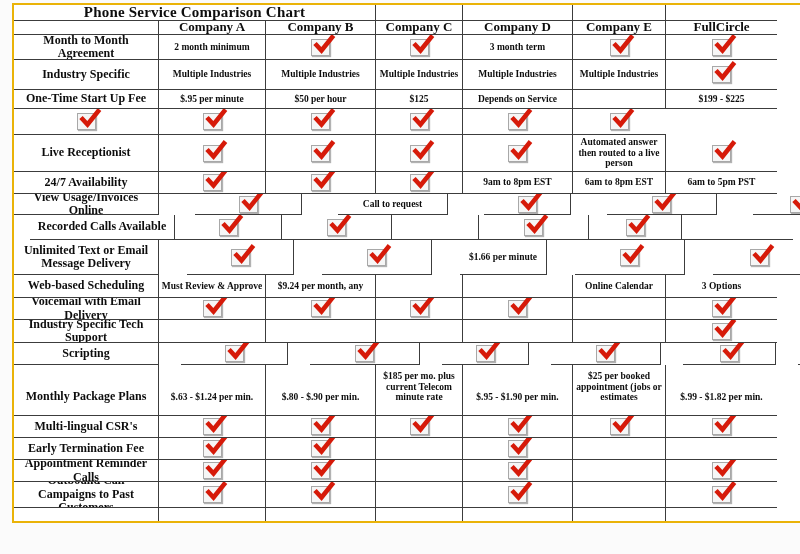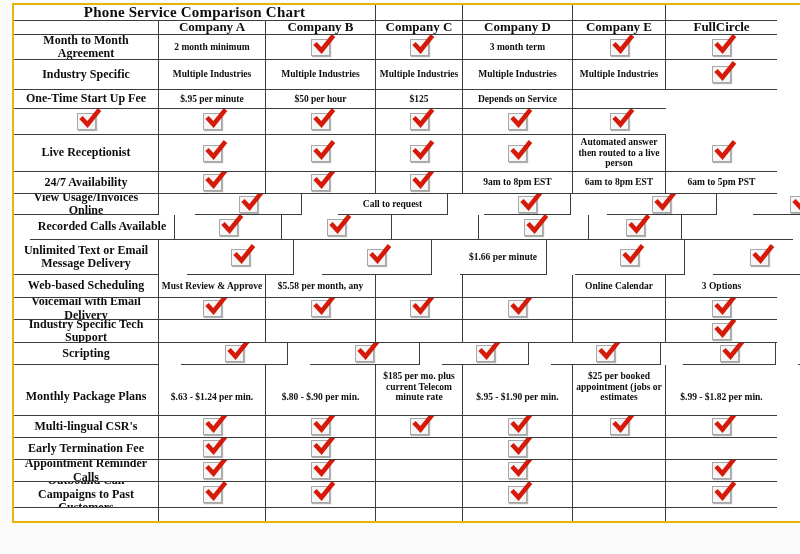--- a/index.html
+++ b/index.html
@@ -110,20 +110,21 @@
           </span>
         </div>
       </div>
       <div class="row body-row" style="height: 19px;">
         <div class="cell label-cell">One-Time Start Up Fee</div>
         <div class="cell value-cell">$.95 per minute</div>
         <div class="cell value-cell">$50 per hour</div>
         <div class="cell value-cell">$125</div>
         <div class="cell value-cell">Depends on Service</div>
         <div class="cell value-cell"></div>
+        <div class="cell value-cell">$199 - $225</div>
       </div>
       <div class="row body-row" style="height: 26px;">
         <div class="cell value-cell">
           <span class="checkbox">
             <svg width="22" height="20" viewBox="0 0 22 20">
               <path d="M2 9.5 L8.5 16.5 L20.5 1.5" fill="none" stroke="#d61a09" stroke-width="4.6" stroke-linecap="butt" stroke-linejoin="miter"></path>
             </svg>
           </span>
         </div>
         <div class="cell value-cell">
@@ -329,21 +330,21 @@
           <span class="checkbox">
             <svg width="22" height="20" viewBox="0 0 22 20">
               <path d="M2 9.5 L8.5 16.5 L20.5 1.5" fill="none" stroke="#d61a09" stroke-width="4.6" stroke-linecap="butt" stroke-linejoin="miter"></path>
             </svg>
           </span>
         </div>
       </div>
       <div class="row body-row" style="height: 23px;">
         <div class="cell label-cell">Web-based Scheduling</div>
         <div class="cell value-cell">Must Review &amp; Approve</div>
-        <div class="cell value-cell">$5.58 per month, any</div>
+        <div class="cell value-cell">$9.24 per month, any</div>
         <div class="cell value-cell"></div>
         <div class="cell value-cell"></div>
         <div class="cell value-cell">Online Calendar</div>
         <div class="cell value-cell">3 Options</div>
       </div>
       <div class="row body-row" style="height: 22px;">
         <div class="cell label-cell">Voicemail with Email Delivery</div>
         <div class="cell value-cell">
           <span class="checkbox">
             <svg width="22" height="20" viewBox="0 0 22 20">

